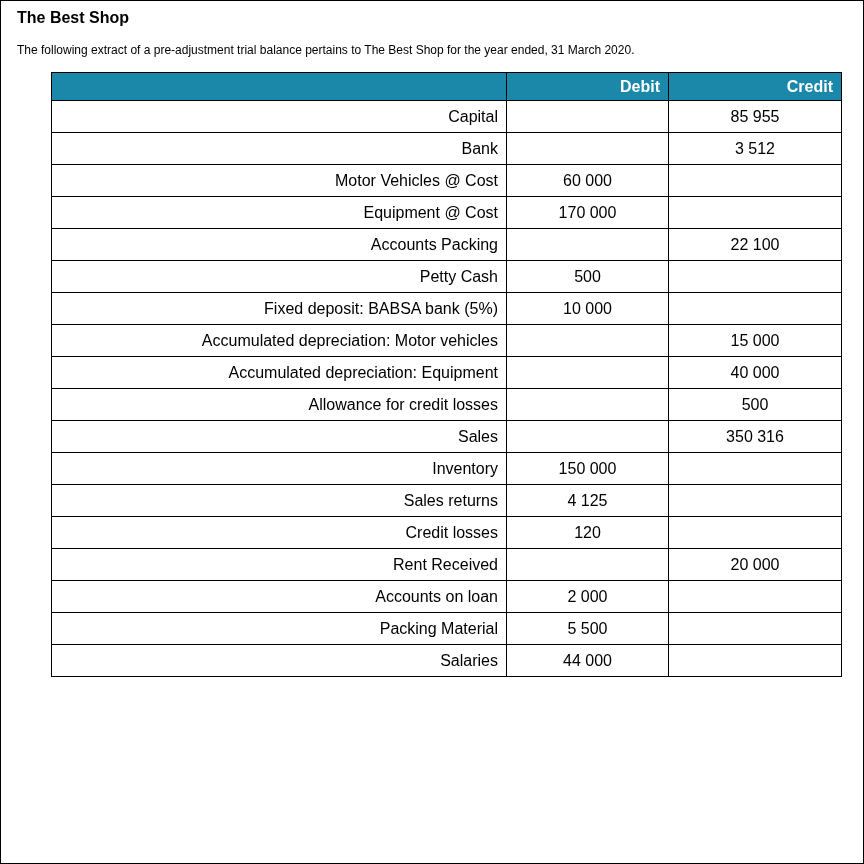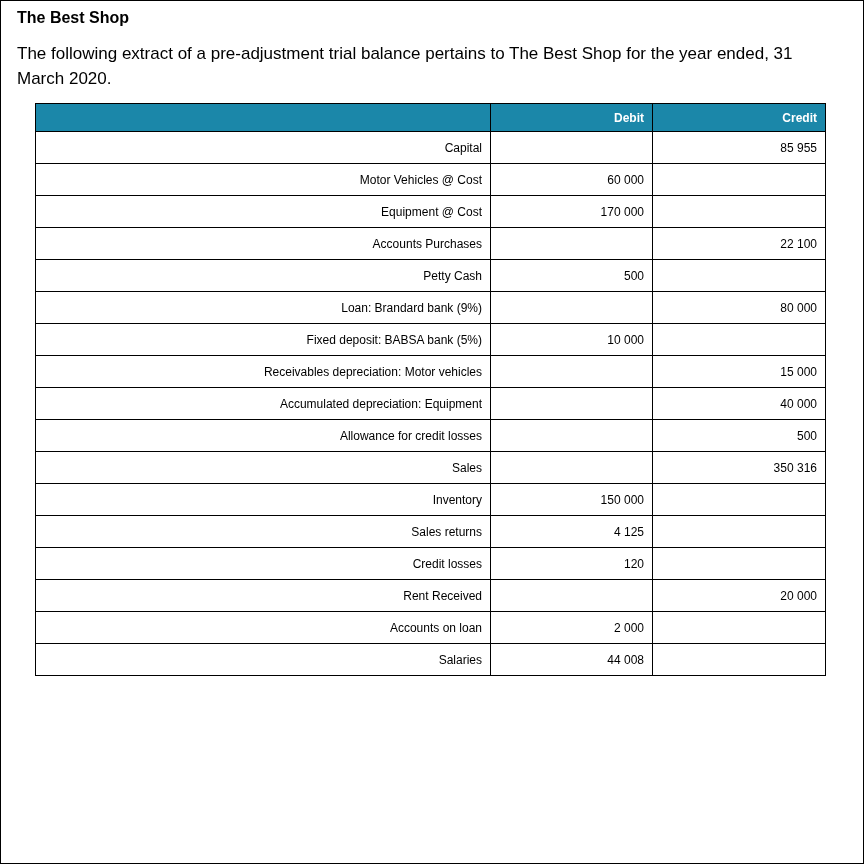--- a/index.html
+++ b/index.html
@@ -17,31 +17,31 @@
     padding: 6px 44px 8px 14px;
     overflow: hidden;
     background: #ffffff;
   }
   .doc-title {
     font-size: 16px;
     font-weight: bold;
     margin: 2px 0 14px 2px;
   }
   .doc-intro {
-    font-size: 17px;
-    line-height: 25px;
+    font-size: 12px;
+    line-height: 19px;
     margin: 0 0 12px 2px;
     max-width: 800px;
   }
   table.tb {
     border-collapse: collapse;
-    margin-left: 20px;
+    margin-left: 36px;
     width: 790px;
     table-layout: fixed;
-    font-size: 12px;
+    font-size: 16px;
   }
   table.tb col.c-account { width: 455px; }
   table.tb col.c-debit   { width: 162px; }
   table.tb col.c-credit  { width: 173px; }
   table.tb th, table.tb td {
     border: 1px solid #000000;
     padding: 0 8px;
     box-sizing: border-box;
     overflow: hidden;
     white-space: nowrap;
@@ -51,21 +51,21 @@
     color: #ffffff;
     font-weight: bold;
     text-align: right;
     height: 28px;
   }
   table.tb tbody td {
     height: 32px;
     background: #ffffff;
   }
   td.cell-account { text-align: right; }
-  td.cell-debit, td.cell-credit { text-align: right; }
+  td.cell-debit, td.cell-credit { text-align: center; }
 </style>
 </head>
 <body>
 
 <div class="page">
 
   <div class="doc-title">The Best Shop</div>
 
   <p class="doc-intro">The following extract of a pre-adjustment trial balance pertains to The Best Shop for the year ended, 31 March 2020.</p>
 
@@ -82,51 +82,51 @@
         <th>Credit</th>
       </tr>
     </thead>
     <tbody>
         <tr>
           <td class="cell-account">Capital</td>
           <td class="cell-debit"></td>
           <td class="cell-credit">85 955</td>
         </tr>
         <tr>
+          <td class="cell-account">Bank</td>
+          <td class="cell-debit"></td>
+          <td class="cell-credit">3 512</td>
+        </tr>
+        <tr>
           <td class="cell-account">Motor Vehicles @ Cost</td>
           <td class="cell-debit">60 000</td>
           <td class="cell-credit"></td>
         </tr>
         <tr>
           <td class="cell-account">Equipment @ Cost</td>
           <td class="cell-debit">170 000</td>
           <td class="cell-credit"></td>
         </tr>
         <tr>
-          <td class="cell-account">Accounts Purchases</td>
+          <td class="cell-account">Accounts Packing</td>
           <td class="cell-debit"></td>
           <td class="cell-credit">22 100</td>
         </tr>
         <tr>
           <td class="cell-account">Petty Cash</td>
           <td class="cell-debit">500</td>
           <td class="cell-credit"></td>
         </tr>
         <tr>
-          <td class="cell-account">Loan: Brandard bank (9%)</td>
-          <td class="cell-debit"></td>
-          <td class="cell-credit">80 000</td>
-        </tr>
-        <tr>
           <td class="cell-account">Fixed deposit: BABSA bank (5%)</td>
           <td class="cell-debit">10 000</td>
           <td class="cell-credit"></td>
         </tr>
         <tr>
-          <td class="cell-account">Receivables depreciation: Motor vehicles</td>
+          <td class="cell-account">Accumulated depreciation: Motor vehicles</td>
           <td class="cell-debit"></td>
           <td class="cell-credit">15 000</td>
         </tr>
         <tr>
           <td class="cell-account">Accumulated depreciation: Equipment</td>
           <td class="cell-debit"></td>
           <td class="cell-credit">40 000</td>
         </tr>
         <tr>
           <td class="cell-account">Allowance for credit losses</td>
@@ -157,20 +157,25 @@
           <td class="cell-account">Rent Received</td>
           <td class="cell-debit"></td>
           <td class="cell-credit">20 000</td>
         </tr>
         <tr>
           <td class="cell-account">Accounts on loan</td>
           <td class="cell-debit">2 000</td>
           <td class="cell-credit"></td>
         </tr>
         <tr>
+          <td class="cell-account">Packing Material</td>
+          <td class="cell-debit">5 500</td>
+          <td class="cell-credit"></td>
+        </tr>
+        <tr>
           <td class="cell-account">Salaries</td>
-          <td class="cell-debit">44 008</td>
+          <td class="cell-debit">44 000</td>
           <td class="cell-credit"></td>
         </tr>
       </tbody>
   </table>
 
 </div>
 
 </body></html>

